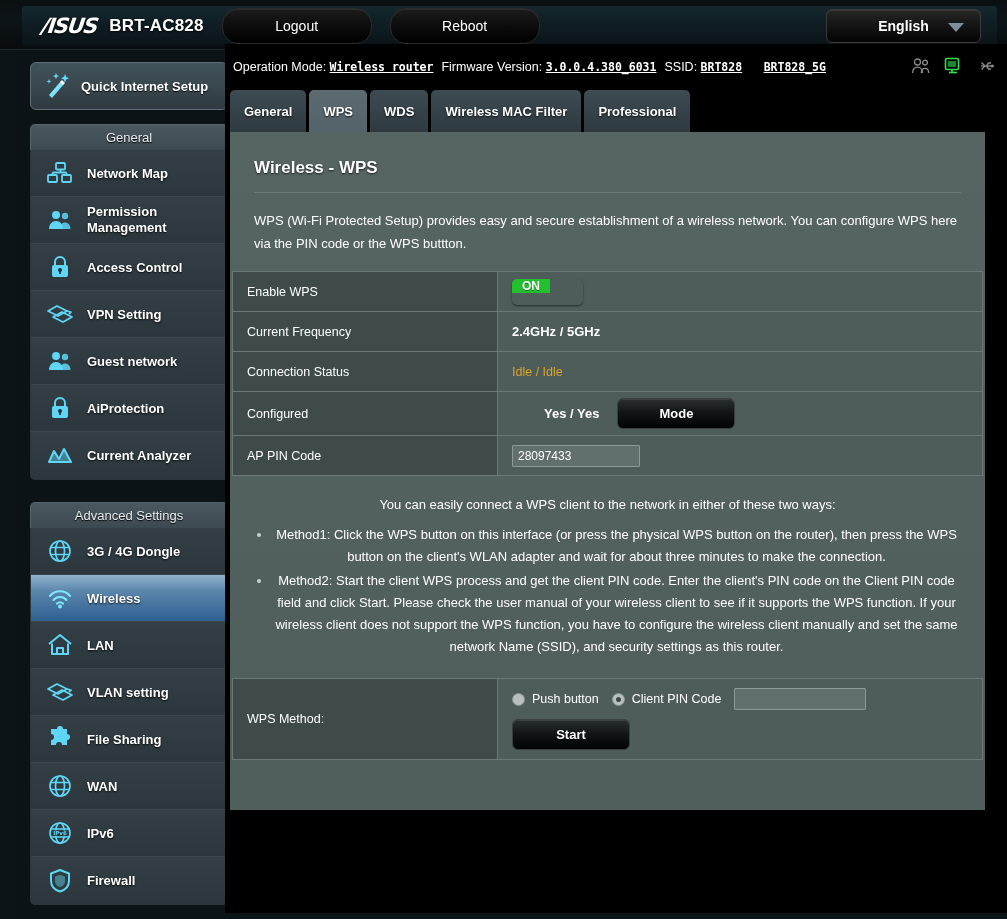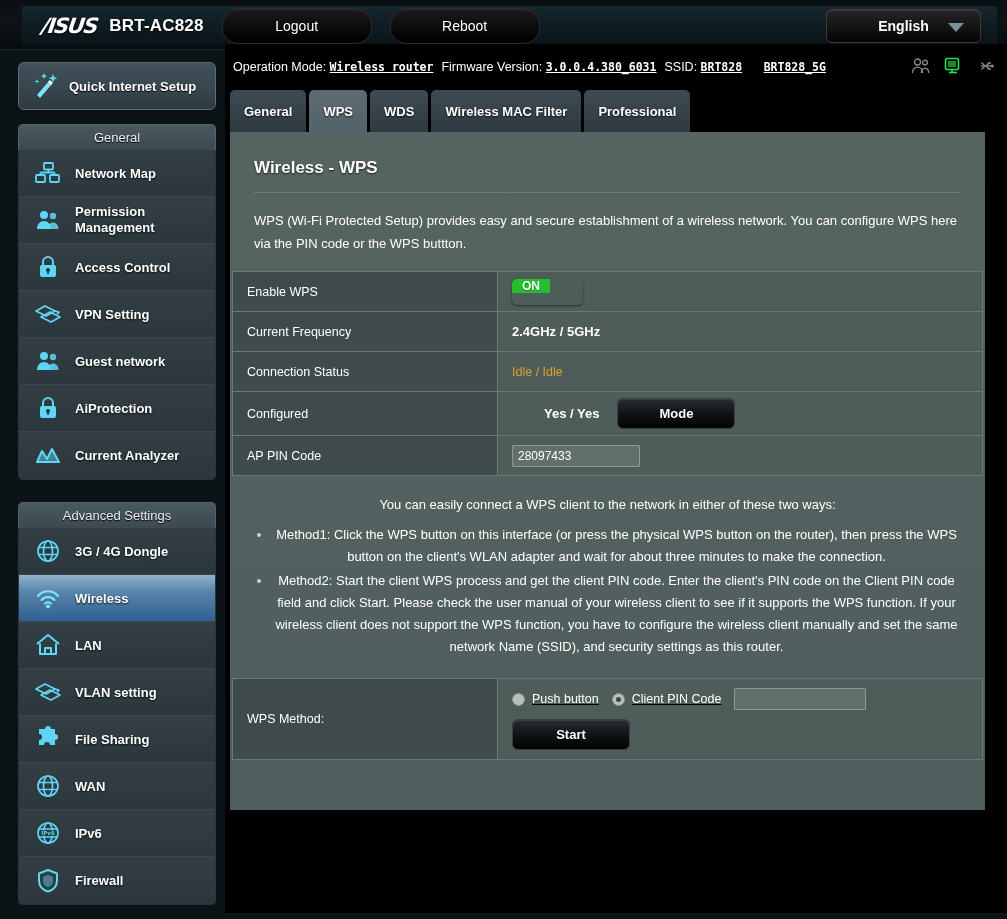--- a/index.html
+++ b/index.html
@@ -78,21 +78,21 @@
   .lang-caret {
     position: absolute; right: 16px; top: 13px;
     width: 0; height: 0;
     border-left: 8px solid transparent;
     border-right: 8px solid transparent;
     border-top: 9px solid #7c8f9b;
   }
 
   
   .sidebar {
-    position: absolute; left: 4px; top: 50px;
+    position: absolute; left: 16px; top: 50px;
     width: 225px; height: 869px;
     background: #0b1317;
     padding-left: 7px;
   }
   .qis-btn {
     position: absolute; left: 14px; top: 12px;
     width: 198px; height: 48px;
     background: linear-gradient(180deg,#42525a 0%, #39474e 50%, #2e3a40 100%);
     border: 1px solid #5b6d76;
     border-radius: 6px;
@@ -331,21 +331,20 @@
     height: 68px;
     background: #3e4b4a;
     color: #ffffff; font-size: 12.5px;
     border-right: 1px solid #6b7876;
     vertical-align: middle;
   }
   .method-tbl td.v {
     padding: 9px 0 9px 14px;
     background: #4e5c5a;
     vertical-align: middle;
-    text-decoration: underline;
   }
   .radio-row { display: flex; align-items: center; gap: 7px; }
   .radio {
     width: 13px; height: 13px;
     border-radius: 50%;
     background: #b7c0be;
     border: 1px solid #8b9492;
     display: inline-flex; align-items: center; justify-content: center;
     cursor: pointer;
     flex: 0 0 13px;

